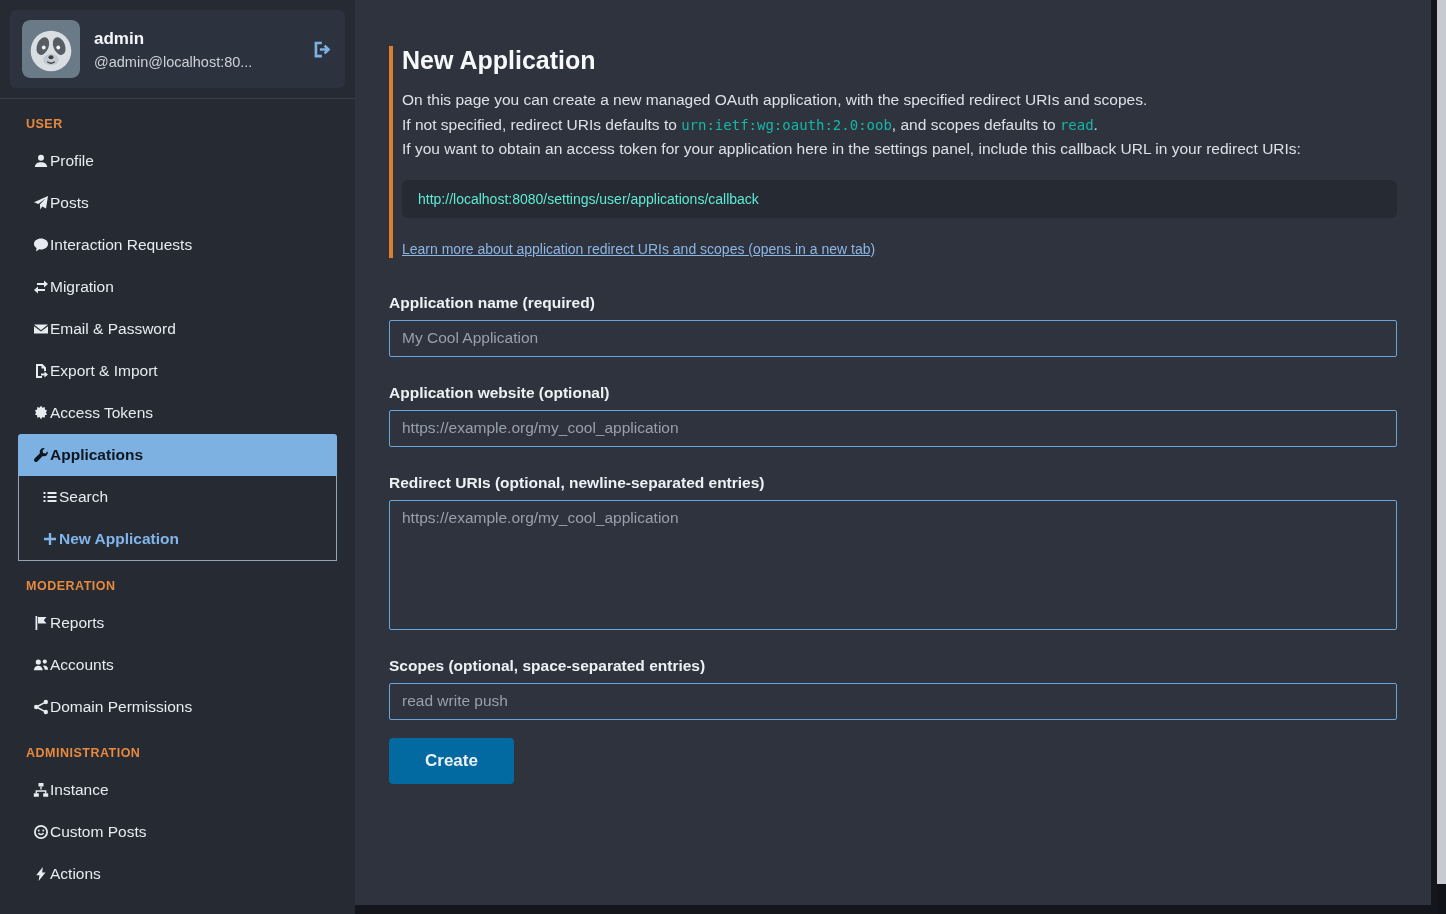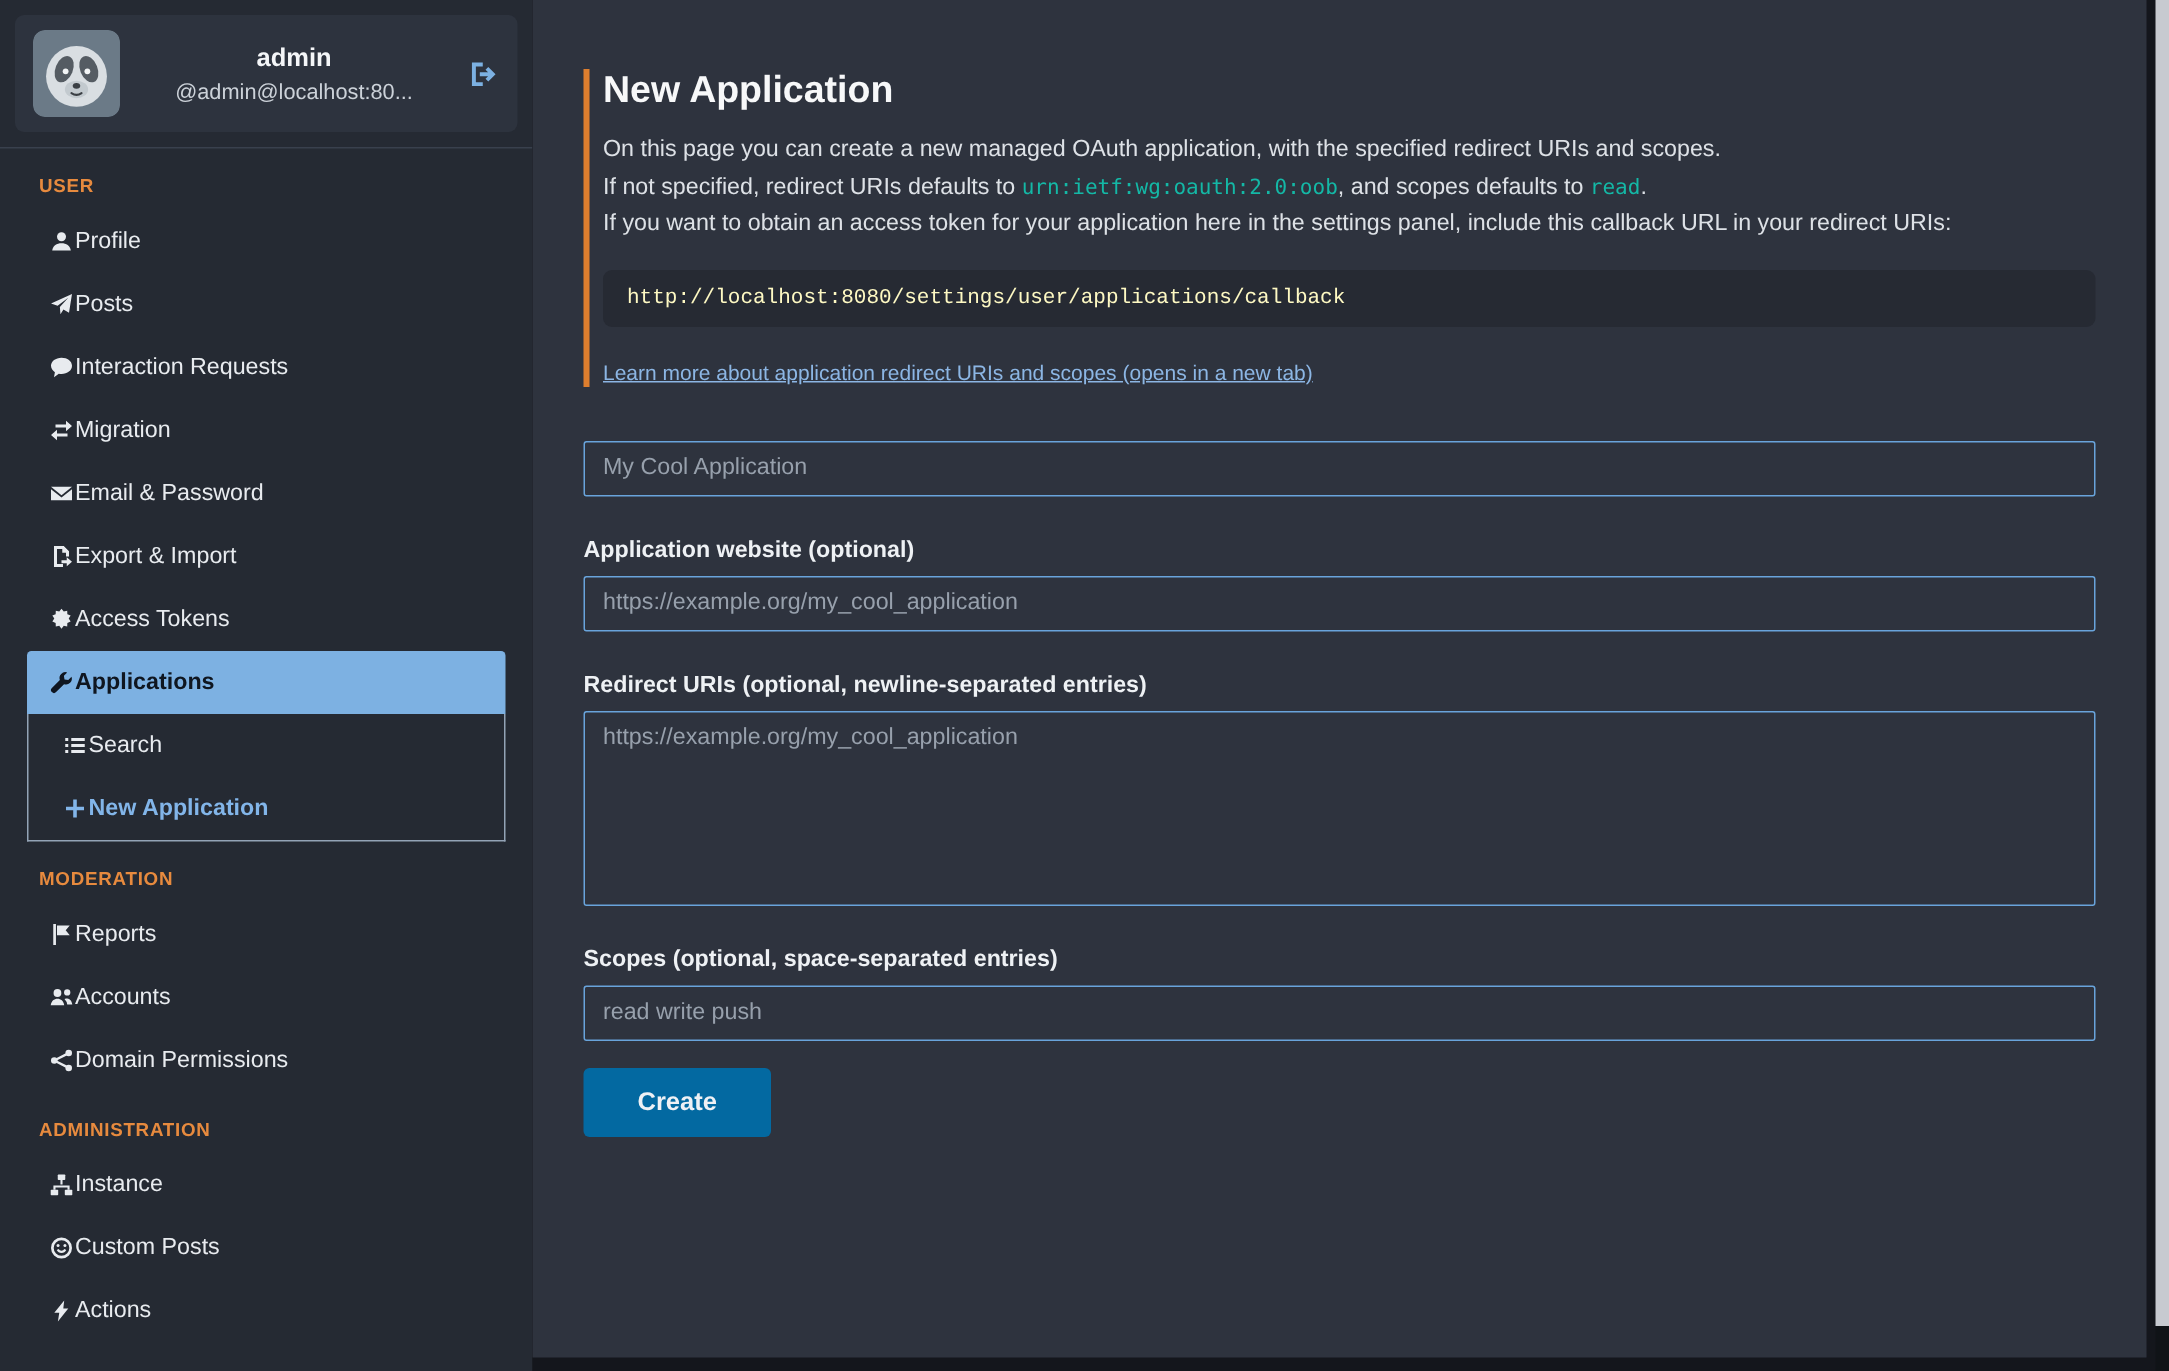--- a/index.html
+++ b/index.html
@@ -16,21 +16,21 @@
   .sidebar {
     flex:0 0 355px; width:355px; height:914px;
     background:#252a33; padding:10px 10px 0; overflow:hidden;
   }
   .user-card {
     background:#2d333e; border-radius:6px; padding:10px 12px;
     display:flex; align-items:center; gap:14px;
   }
   .avatar { width:58px; height:58px; border-radius:8px; overflow:hidden; flex:0 0 58px; }
   .avatar svg { display:block; width:58px; height:58px; }
-  .user-meta { flex:1; min-width:0;text-align:center; }
+  .user-meta { flex:1; min-width:0; }
   .user-name { font-weight:700; font-size:17px; color:#f4f6f8; margin-bottom:5px; }
   .user-handle { font-size:14.5px; color:#ccd2d9; white-space:nowrap; overflow:hidden; }
   .logout-btn { color:#7cb1e2; cursor:pointer; display:flex; align-items:center; }
   .logout-btn svg { width:21px; height:21px; }
   .sidebar-divider { height:1px; background:#39404d; margin:10px -10px 6px; }
 
   .nav-sections { padding:0 8px; }
   .section-label {
     font-size:12.5px; font-weight:700; letter-spacing:.5px;
     color:#e78a3e; margin:18px 0 9px 8px;
@@ -53,22 +53,22 @@
   
   .main-wrap { flex:1; background:#14161c; padding-right:15px; }
   .main { background:#2e333e; height:905px; padding:46px 34px 0; }
 
   .page-header { border-left:4px solid #dd7e2e; padding-left:9px; margin-bottom:36px; }
   .page-title { font-size:25px; font-weight:700; color:#f7f8f9; margin-bottom:13px; }
   .intro { font-size:15.5px; line-height:24.5px; color:#dde1e6; }
   code.inline { font-family:"DejaVu Sans Mono", monospace; font-size:14px; color:#14b8a6; }
   .callback-block {
     background:#262a33; border-radius:6px; padding:11px 16px;
-    margin:18px 0 22px; font-family:Liberation Mono, monospace;
-    font-size:14px; color:#fef9c3; white-space:pre;
+    margin:18px 0 22px; font-family:Liberation Sans, sans-serif;
+    font-size:14px; color:#5eead4; white-space:pre;
   }
   .learn-link { color:#8cb6e4; font-size:14px; text-decoration:underline; cursor:pointer; }
 
   .field { margin-bottom:27px; }
   .field-label { font-weight:700; font-size:15.5px; color:#eef1f4; margin-bottom:8px; }
   input.text, textarea.text {
     width:100%; background:transparent; border:1px solid #69a4db; border-radius:2px;
     color:#e8ebef; font-size:15.5px; font-family:"Liberation Sans", sans-serif;
     padding:8px 12px; outline:none; display:block;
   }
@@ -307,20 +307,21 @@
           <span>If not specified, redirect URIs defaults to </span><code class="inline">urn:ietf:wg:oauth:2.0:oob</code><span>, and scopes defaults to </span><code class="inline">read</code><span>.</span><br>
           <span>If you want to obtain an access token for your application here in the settings panel, include this callback URL in your redirect URIs:</span>
         </p>
         <div class="callback-block">http://localhost:8080/settings/user/applications/callback</div>
         <a class="learn-link">Learn more about application redirect URIs and scopes (opens in a new tab)</a>
       </div>
 
       <form>
 
         <div class="field">
+          <div class="field-label">Application name (required)</div>
           <input type="text" class="text" placeholder="My Cool Application" style="">
         </div>
 
         <div class="field">
           <div class="field-label">Application website (optional)</div>
           <input type="text" class="text" placeholder="https://example.org/my_cool_application" style="">
         </div>
 
         <div class="field">
           <div class="field-label">Redirect URIs (optional, newline-separated entries)</div>

